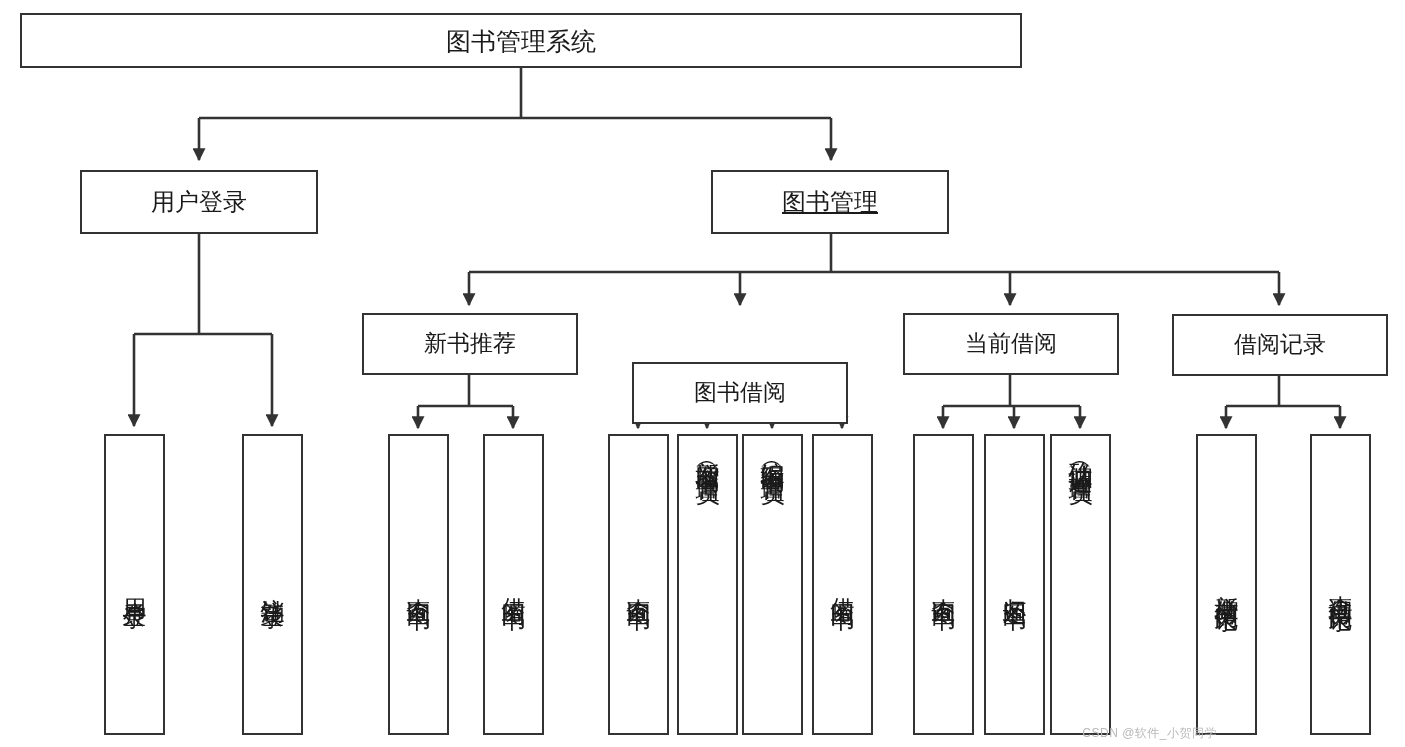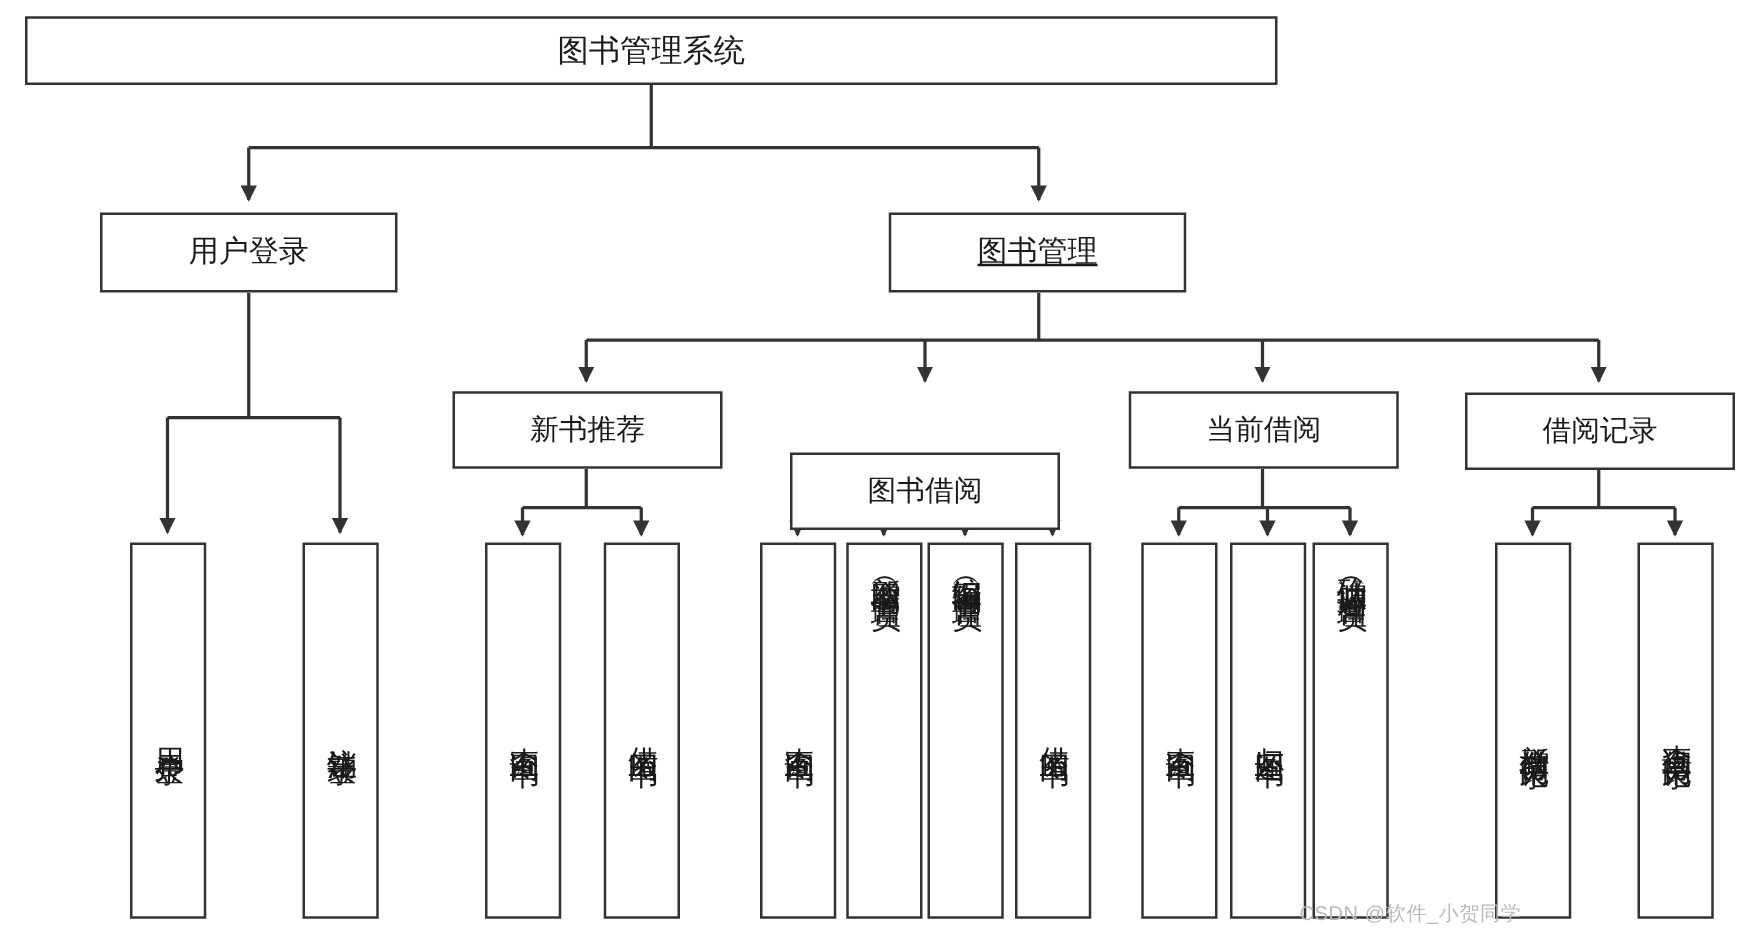--- a/index.html
+++ b/index.html
@@ -44,21 +44,21 @@
     text-orientation:upright;
     font-size:24px;
     letter-spacing:3px;
     line-height:1;
   }
   .node.leaf.top .label{align-self:flex-start;}
 
   #watermark{
     position:absolute;
     right:8px;bottom:5px;
-    font-size:16px;
+    font-size:12px;
     color:#b9b9b9;
     letter-spacing:0.5px;
     z-index:5;
     white-space:pre;
   }
 </style>
 </head>
 <body>
 
 <div id="canvas">

